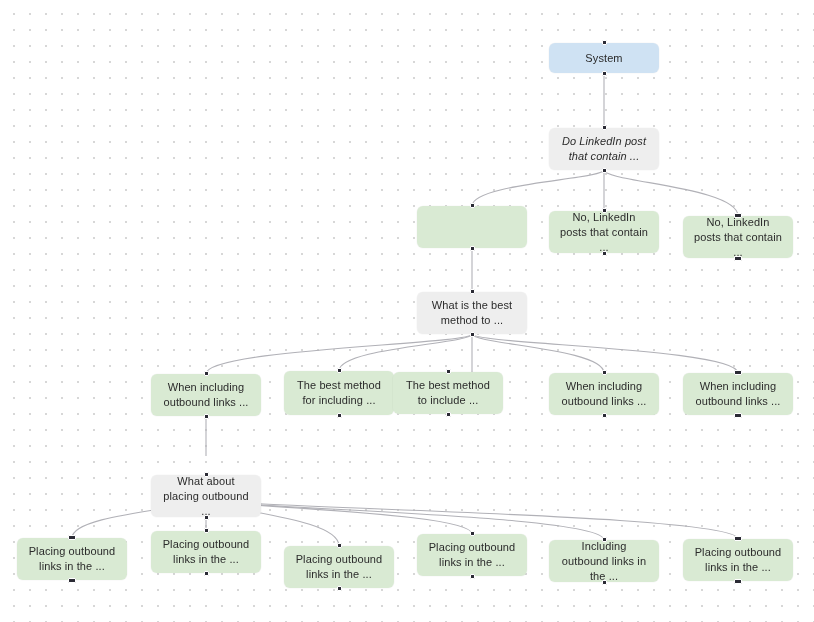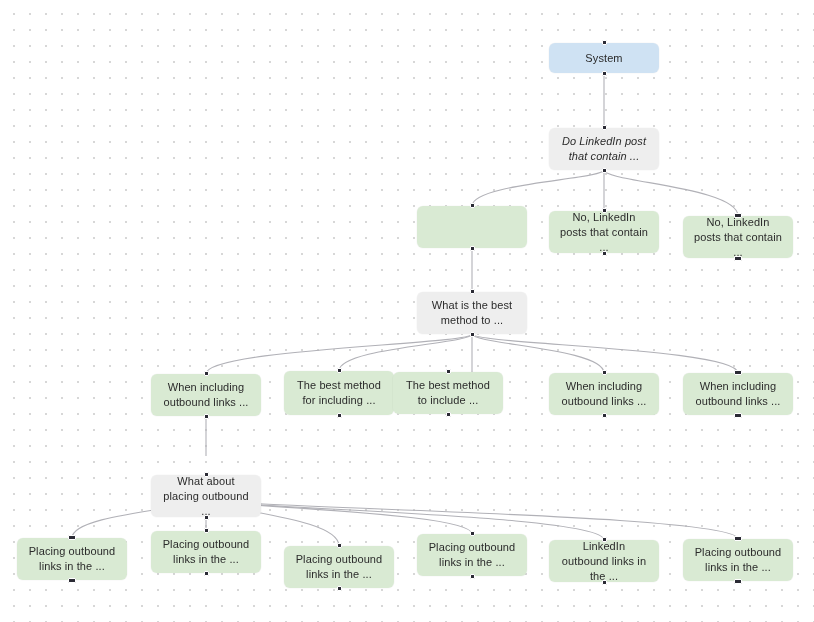--- a/index.html
+++ b/index.html
@@ -178,21 +178,21 @@
       <span class="label">Placing outbound links in the ...</span>
       <div class="handle bottom"></div>
     </div>
     <div class="node assistant" style="left: 417px; top: 534px; width: 110px; height: 42px;">
       <div class="handle top"></div>
       <span class="label">Placing outbound links in the ...</span>
       <div class="handle bottom"></div>
     </div>
     <div class="node assistant" style="left: 549px; top: 540px; width: 110px; height: 42px;">
       <div class="handle top"></div>
-      <span class="label">LinkedIn outbound links in the ...</span>
+      <span class="label">Including outbound links in the ...</span>
       <div class="handle bottom"></div>
     </div>
     <div class="node assistant wide-handle" style="left: 683px; top: 539px; width: 110px; height: 42px;">
       <div class="handle top"></div>
       <span class="label">Placing outbound links in the ...</span>
       <div class="handle bottom"></div>
     </div>
   </div>
 
 </body></html>

